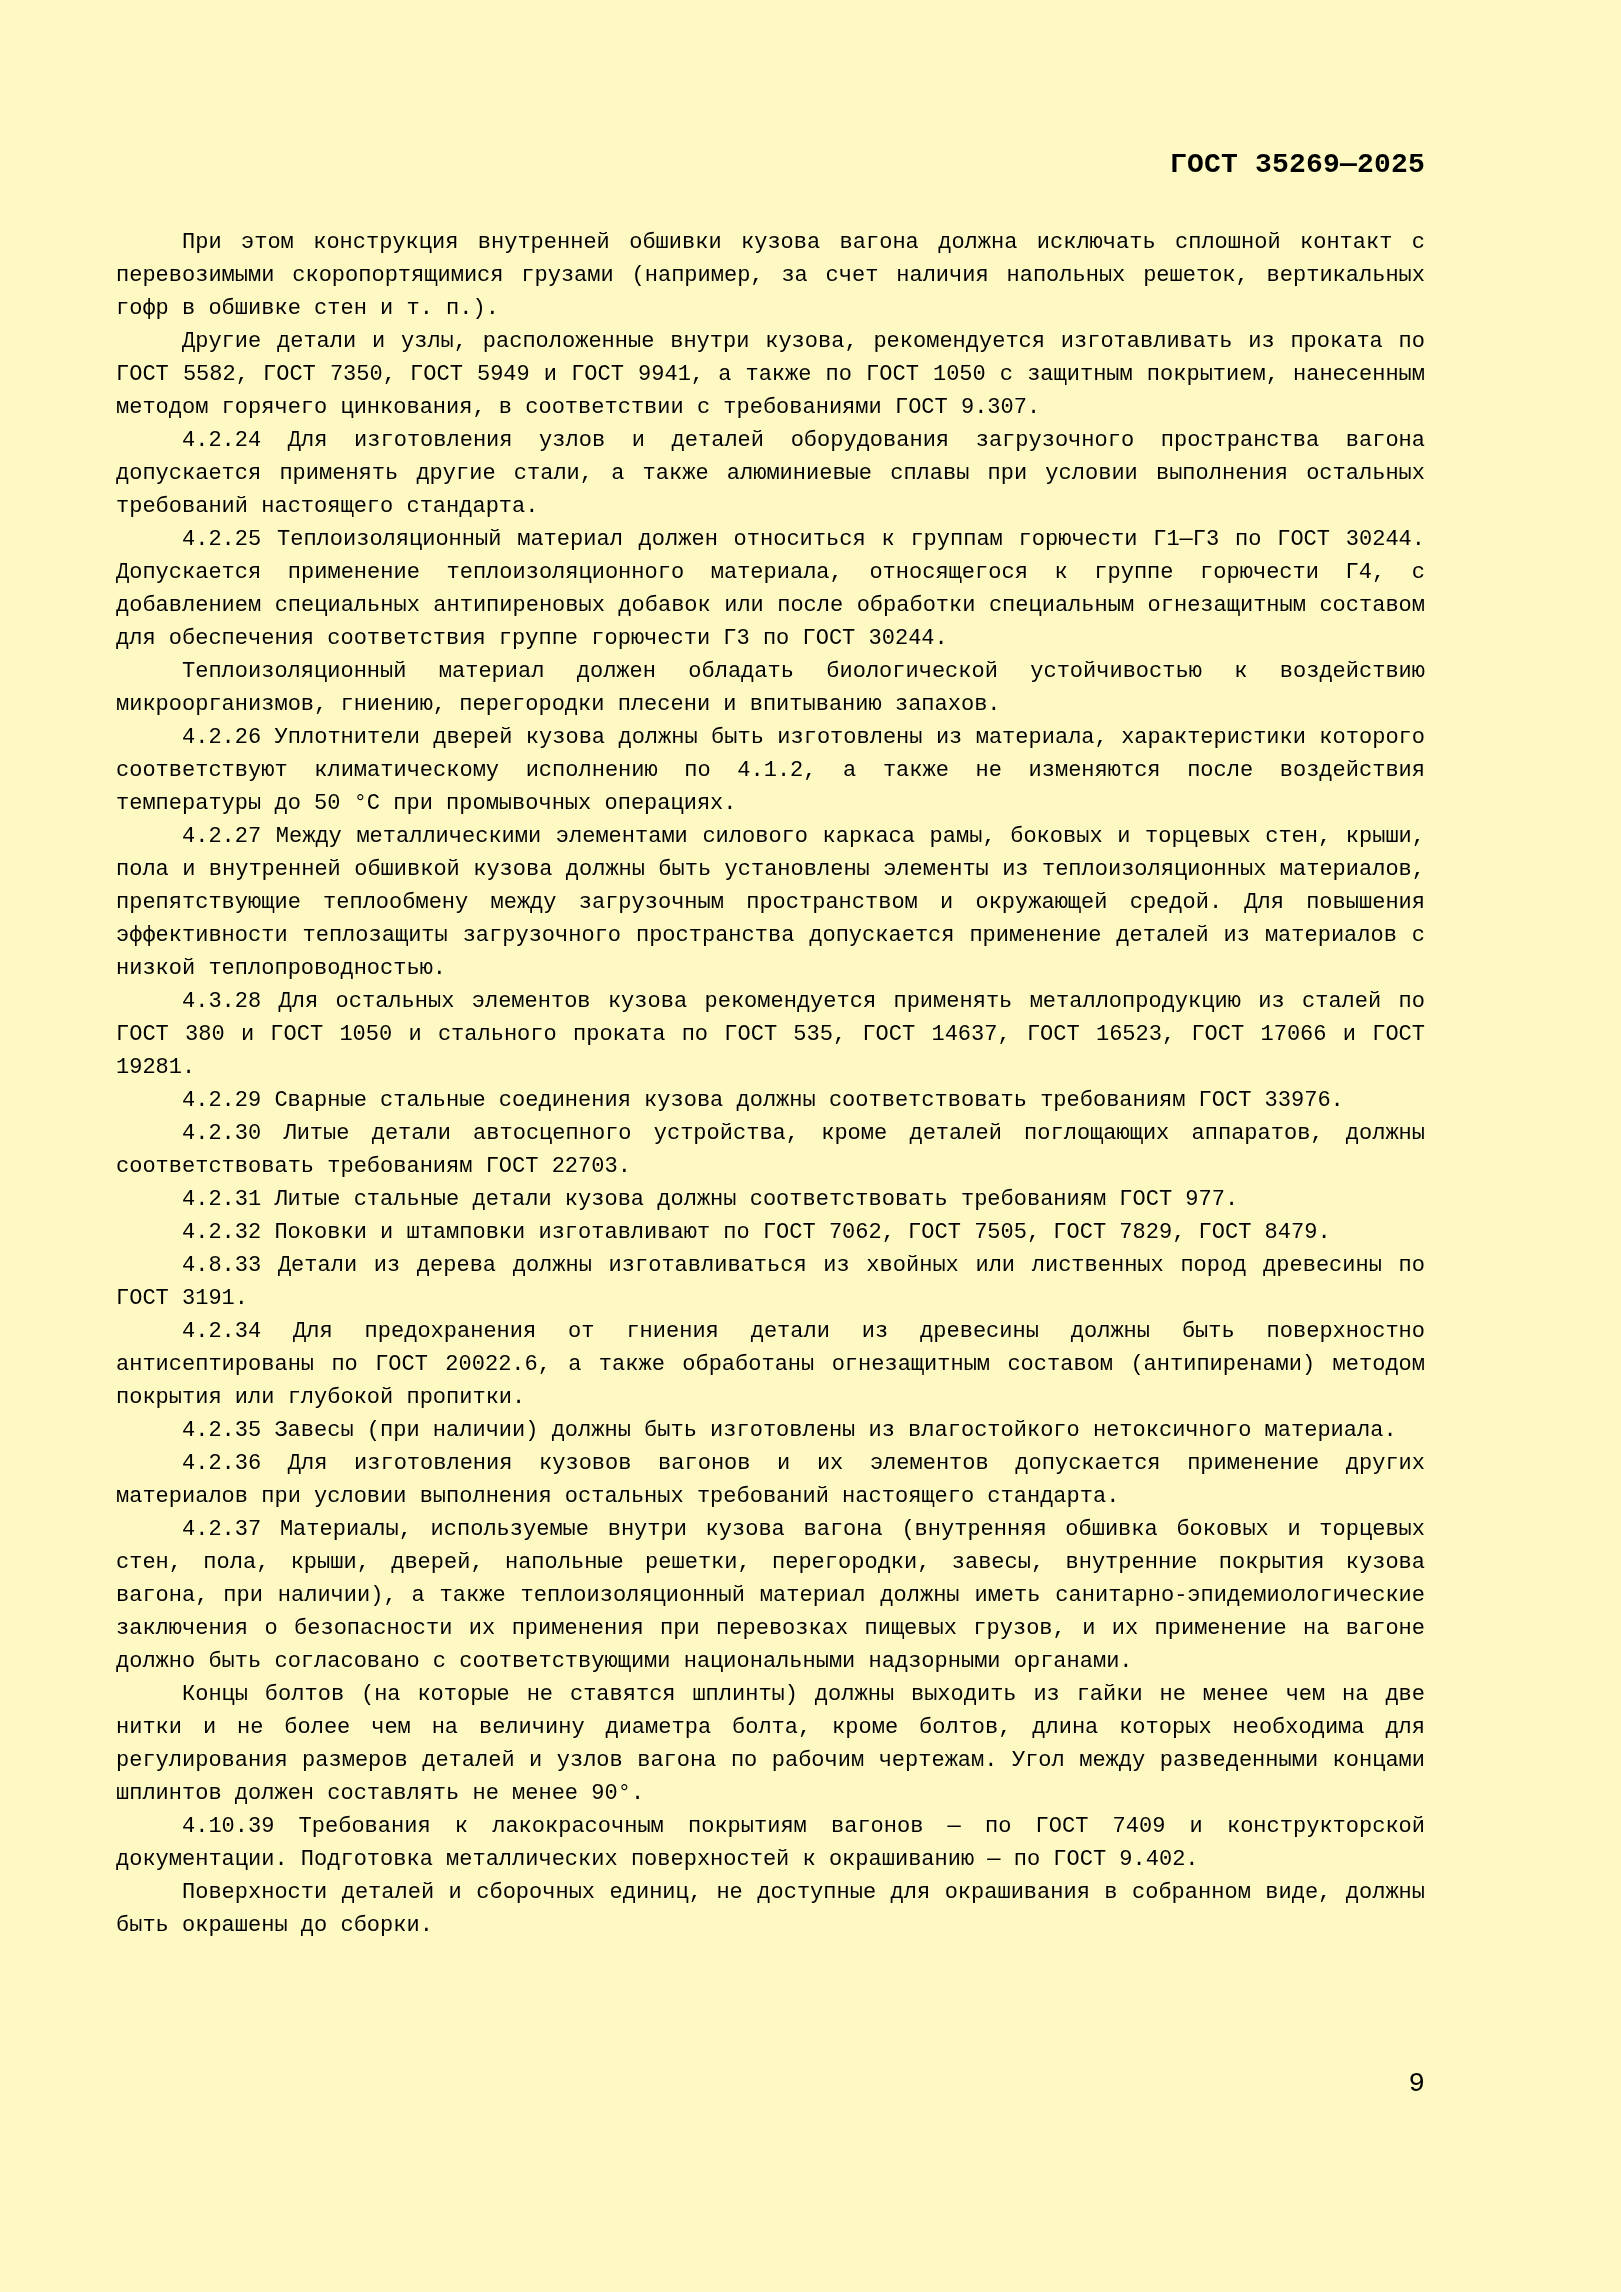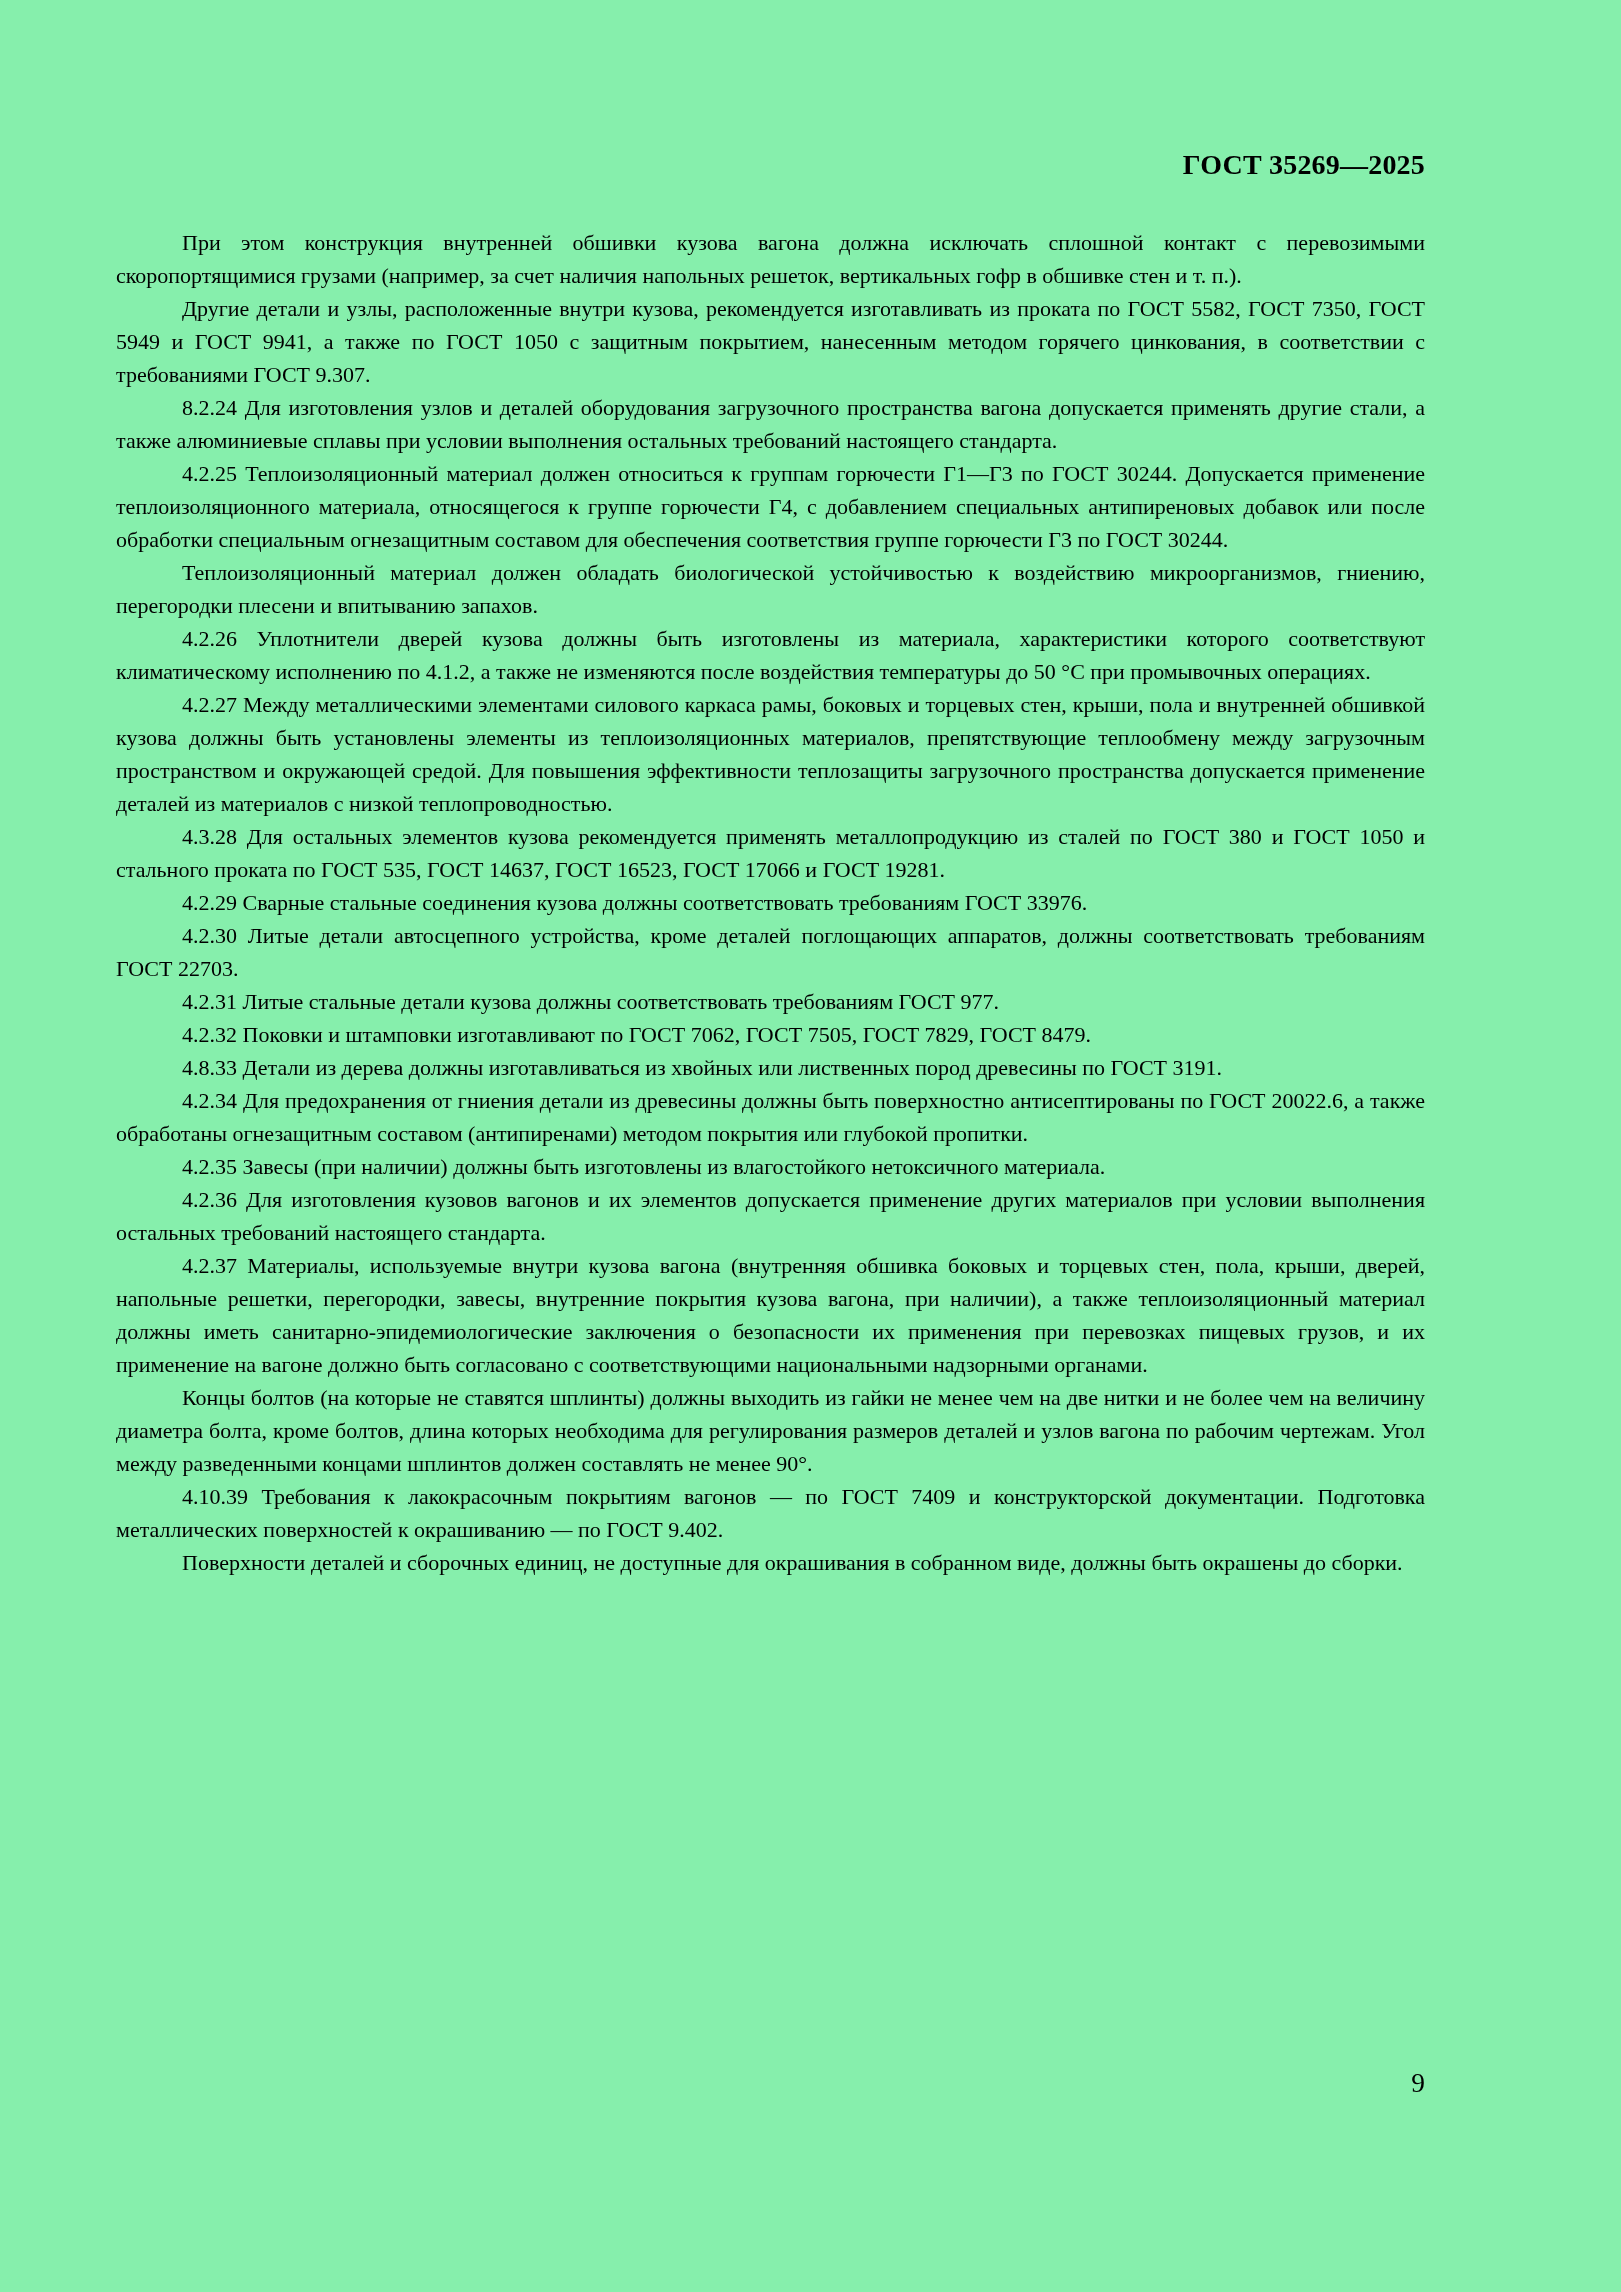--- a/index.html
+++ b/index.html
@@ -5,22 +5,22 @@
   html, body {
     margin: 0;
     padding: 0;
     background: #e8e8e8;
   }
   .page {
     position: relative;
     width: 1621px;
     height: 2293px;
     margin: 0 auto;
-    background: #86efac;
-    font-family: Liberation Serif, serif;
+    background: #fef9c3;
+    font-family: Liberation Mono, monospace;
     color: #000000;
     overflow: hidden;
   }
   .doc-header {
     position: absolute;
     top: 149px;
     left: 116px;
     width: 1309px;
     text-align: right;
     font-size: 28px;
@@ -56,21 +56,21 @@
 </head>
 <body>
 
 <div class="page">
 
   <div class="doc-header">ГОСТ 35269—2025</div>
 
   <div class="doc-body">
     <p>При этом конструкция внутренней обшивки кузова вагона должна исключать сплошной контакт с перевозимыми скоропортящимися грузами (например, за счет наличия напольных решеток, вертикальных гофр в обшивке стен и т. п.).</p>
     <p>Другие детали и узлы, расположенные внутри кузова, рекомендуется изготавливать из проката по ГОСТ 5582, ГОСТ 7350, ГОСТ 5949 и ГОСТ 9941, а также по ГОСТ 1050 с защитным покрытием, нанесенным методом горячего цинкования, в соответствии с требованиями ГОСТ 9.307.</p>
-    <p>8.2.24 Для изготовления узлов и деталей оборудования загрузочного пространства вагона допускается применять другие стали, а также алюминиевые сплавы при условии выполнения остальных требований настоящего стандарта.</p>
+    <p>4.2.24 Для изготовления узлов и деталей оборудования загрузочного пространства вагона допускается применять другие стали, а также алюминиевые сплавы при условии выполнения остальных требований настоящего стандарта.</p>
     <p>4.2.25 Теплоизоляционный материал должен относиться к группам горючести Г1—Г3 по ГОСТ 30244. Допускается применение теплоизоляционного материала, относящегося к группе горючести Г4, с добавлением специальных антипиреновых добавок или после обработки специальным огнезащитным составом для обеспечения соответствия группе горючести Г3 по ГОСТ 30244.</p>
     <p>Теплоизоляционный материал должен обладать биологической устойчивостью к воздействию микроорганизмов, гниению, перегородки плесени и впитыванию запахов.</p>
     <p>4.2.26 Уплотнители дверей кузова должны быть изготовлены из материала, характеристики которого соответствуют климатическому исполнению по 4.1.2, а также не изменяются после воздействия температуры до 50 °С при промывочных операциях.</p>
     <p>4.2.27 Между металлическими элементами силового каркаса рамы, боковых и торцевых стен, крыши, пола и внутренней обшивкой кузова должны быть установлены элементы из теплоизоляционных материалов, препятствующие теплообмену между загрузочным пространством и окружающей средой. Для повышения эффективности теплозащиты загрузочного пространства допускается применение деталей из материалов с низкой теплопроводностью.</p>
     <p>4.3.28 Для остальных элементов кузова рекомендуется применять металлопродукцию из сталей по ГОСТ 380 и ГОСТ 1050 и стального проката по ГОСТ 535, ГОСТ 14637, ГОСТ 16523, ГОСТ 17066 и ГОСТ 19281.</p>
     <p>4.2.29 Сварные стальные соединения кузова должны соответствовать требованиям ГОСТ 33976.</p>
     <p>4.2.30 Литые детали автосцепного устройства, кроме деталей поглощающих аппаратов, должны соответствовать требованиям ГОСТ 22703.</p>
     <p>4.2.31 Литые стальные детали кузова должны соответствовать требованиям ГОСТ 977.</p>
     <p>4.2.32 Поковки и штамповки изготавливают по ГОСТ 7062, ГОСТ 7505, ГОСТ 7829, ГОСТ 8479.</p>
     <p>4.8.33 Детали из дерева должны изготавливаться из хвойных или лиственных пород древесины по ГОСТ 3191.</p>

